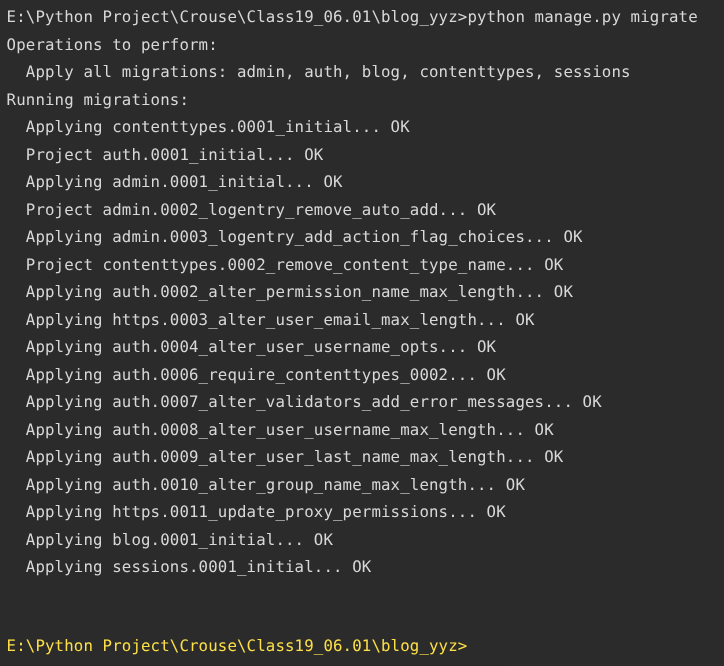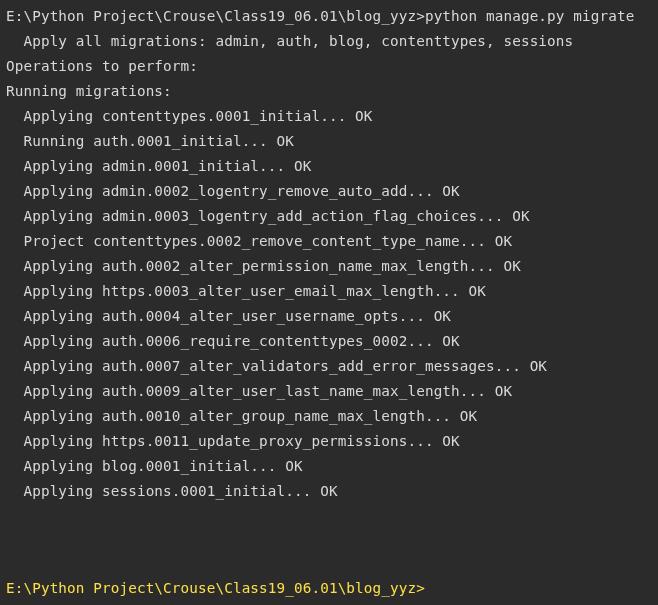--- a/index.html
+++ b/index.html
@@ -66,34 +66,35 @@
     margin-top: 40px;
   }
 </style>
 </head>
 <body>
 
 <div id="terminal-window">
 
   <div id="terminal-output">
     <span class="term-line">E:\Python Project\Crouse\Class19_06.01\blog_yyz&gt;python manage.py migrate</span>
+    <span class="term-line">Operations to perform:</span>
     <span class="term-line">  Apply all migrations: admin, auth, blog, contenttypes, sessions</span>
-    <span class="term-line">Operations to perform:</span>
     <span class="term-line">Running migrations:</span>
     <span class="term-line">  Applying contenttypes.0001_initial... OK</span>
-    <span class="term-line">  Running auth.0001_initial... OK</span>
+    <span class="term-line">  Project auth.0001_initial... OK</span>
     <span class="term-line">  Applying admin.0001_initial... OK</span>
-    <span class="term-line">  Applying admin.0002_logentry_remove_auto_add... OK</span>
+    <span class="term-line">  Project admin.0002_logentry_remove_auto_add... OK</span>
     <span class="term-line">  Applying admin.0003_logentry_add_action_flag_choices... OK</span>
     <span class="term-line">  Project contenttypes.0002_remove_content_type_name... OK</span>
     <span class="term-line">  Applying auth.0002_alter_permission_name_max_length... OK</span>
     <span class="term-line">  Applying https.0003_alter_user_email_max_length... OK</span>
     <span class="term-line">  Applying auth.0004_alter_user_username_opts... OK</span>
     <span class="term-line">  Applying auth.0006_require_contenttypes_0002... OK</span>
     <span class="term-line">  Applying auth.0007_alter_validators_add_error_messages... OK</span>
+    <span class="term-line">  Applying auth.0008_alter_user_username_max_length... OK</span>
     <span class="term-line">  Applying auth.0009_alter_user_last_name_max_length... OK</span>
     <span class="term-line">  Applying auth.0010_alter_group_name_max_length... OK</span>
     <span class="term-line">  Applying https.0011_update_proxy_permissions... OK</span>
     <span class="term-line">  Applying blog.0001_initial... OK</span>
     <span class="term-line">  Applying sessions.0001_initial... OK</span>
     <span class="term-line blank"></span>
   </div>
 
   <div id="prompt-line-bottom">E:\Python Project\Crouse\Class19_06.01\blog_yyz&gt;</div>
 

